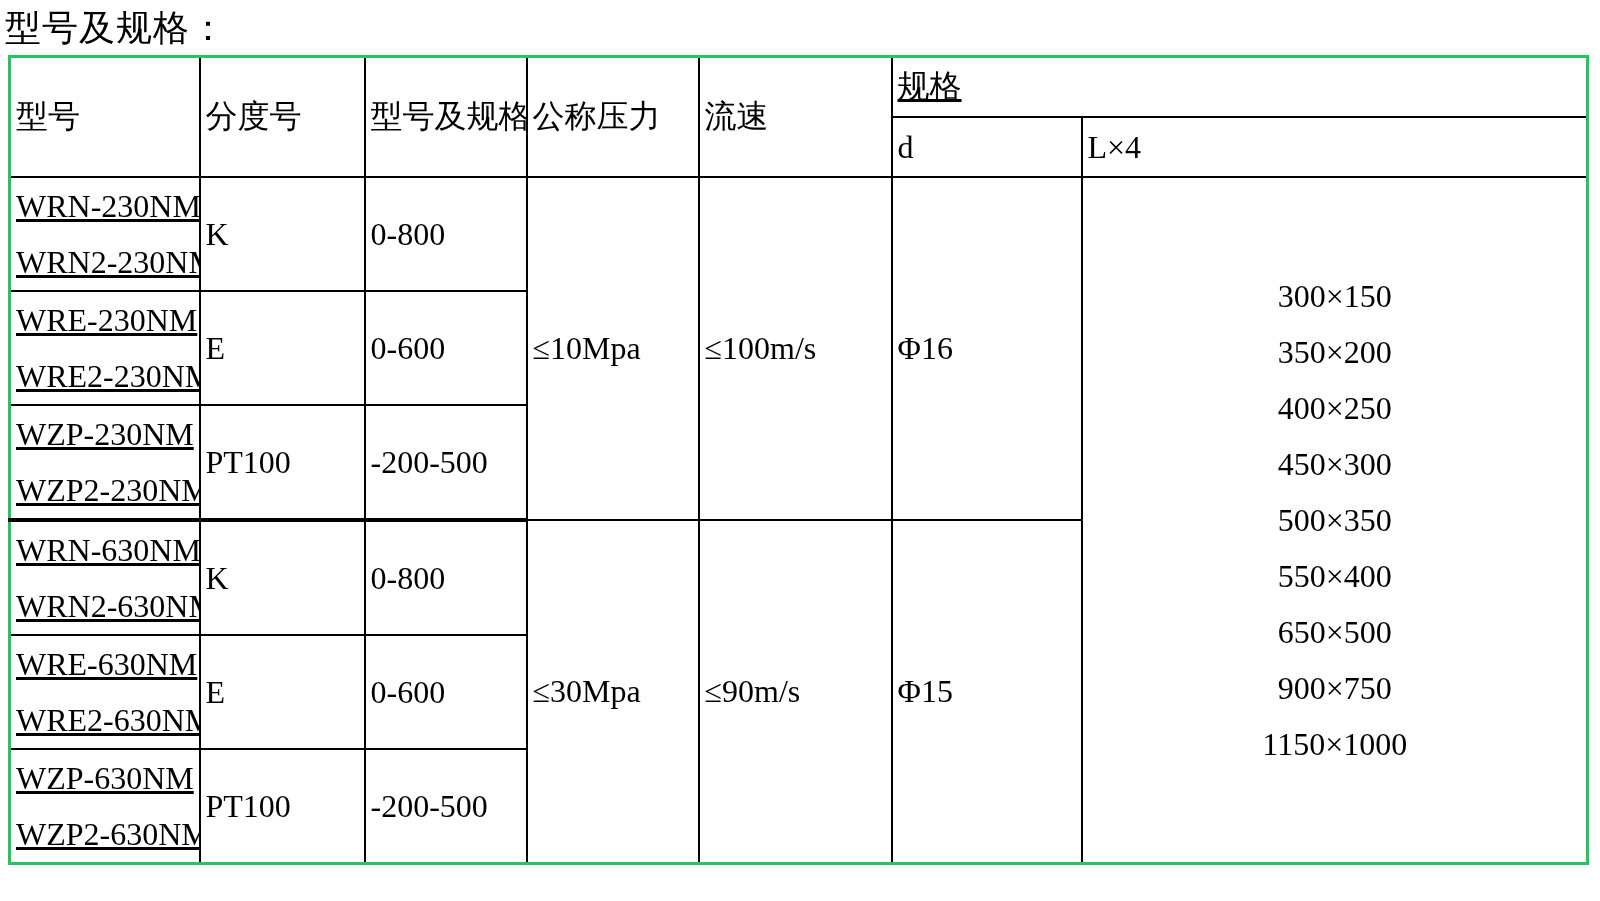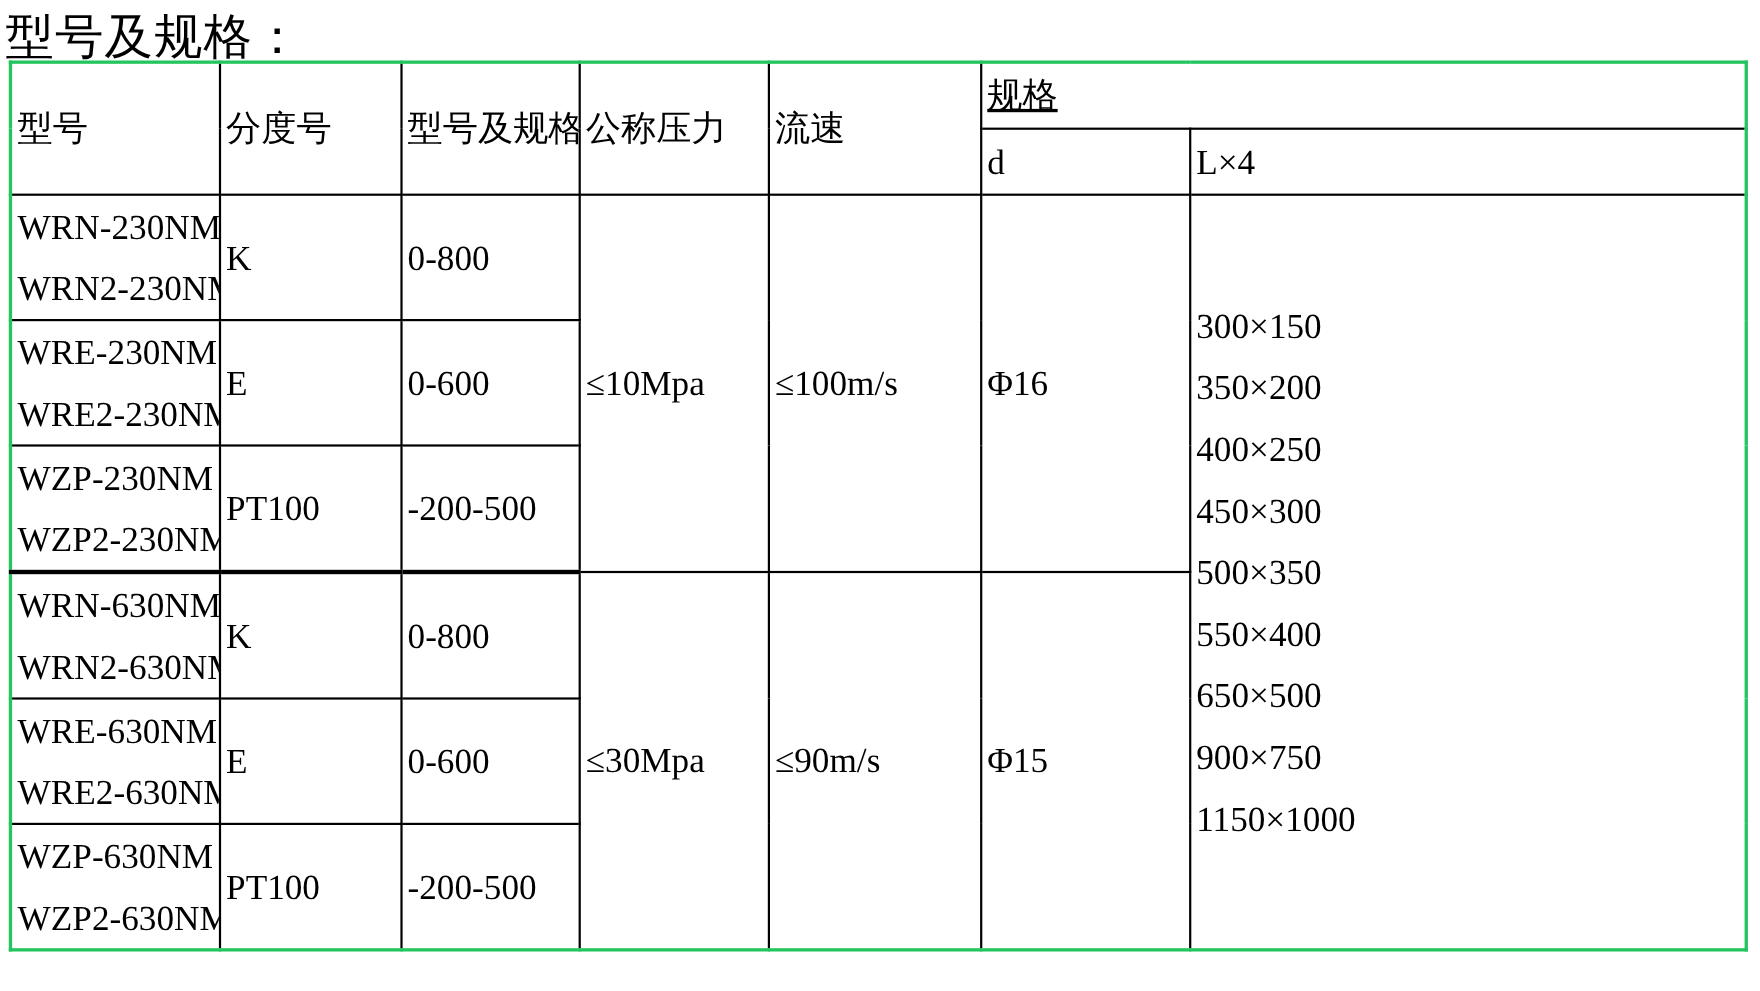--- a/index.html
+++ b/index.html
@@ -12,21 +12,21 @@
     width: 1600px;
     height: 901px;
     font-family: "Liberation Serif", "DejaVu Serif", serif;
     color: #000000;
     overflow: hidden;
   }
   .page-title {
     position: absolute;
     left: 5px;
     top: 4px;
-    font-size: 44px;
+    font-size: 36px;
     letter-spacing: 1px;
     white-space: nowrap;
   }
   table.spec-table {
     position: absolute;
     left: 8px;
     top: 55px;
     width: 1578px;
     border-collapse: collapse;
     table-layout: fixed;
@@ -40,23 +40,23 @@
     text-align: left;
     overflow: hidden;
     white-space: nowrap;
   }
   tr.header-row-1 td { height: 58px; }
   tr.header-row-2 td { height: 58px; }
   tr.data-row td { height: 112px; }
   tr.group-end td { border-bottom-width: 4px; }
   td.spec-header { vertical-align: bottom; padding-bottom: 8px; text-decoration: underline; }
   td.sub-header { vertical-align: bottom; padding-bottom: 6px; }
-  td.model-cell .model-line { line-height: 56px; }
+  td.model-cell .model-line { line-height: 56px; text-decoration: underline; }
   td.lx1-cell { vertical-align: middle; }
-  td.lx1-cell .lx1-line { line-height: 56px; }
+  td.lx1-cell .lx1-line { line-height: 56px; text-align: center; }
 </style>
 </head>
 <body>
 
 <div class="page-title">型号及规格：</div>
 
 <table class="spec-table">
   <colgroup>
     <col style="width:190px">
     <col style="width:165px">

